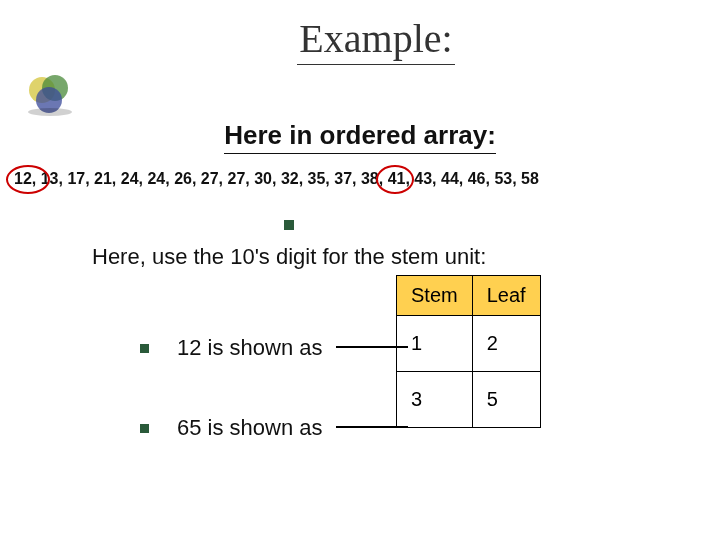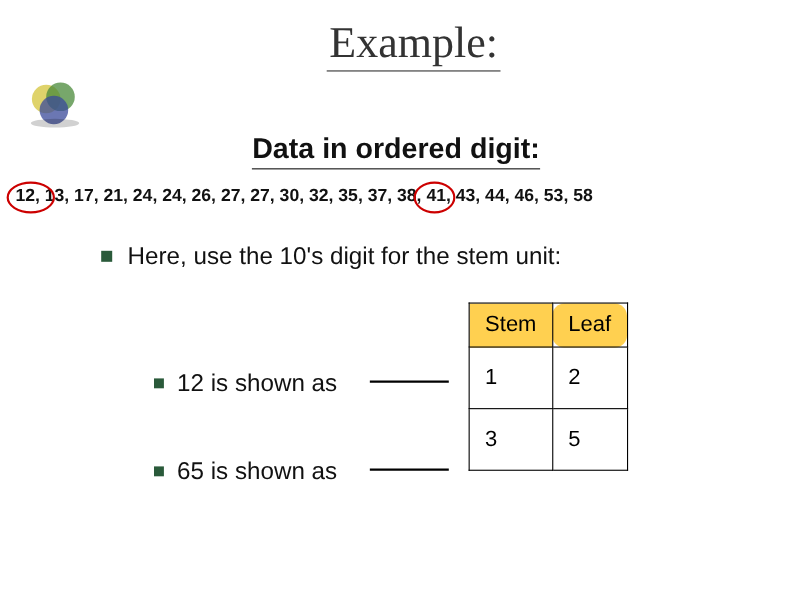--- a/index.html
+++ b/index.html
@@ -59,59 +59,60 @@
     border-radius: 50%;
   }
   .circle.c1 { left: 6px; top: 165px; width: 44px; height: 29px; }
   .circle.c2 { left: 376px; top: 165px; width: 38px; height: 29px; }
   .bullet-1 {
     position: absolute;
     left: 92px; top: 220px;
     display: flex;
     align-items: center;
     gap: 14px;
+    flex-direction: column;
   }
   .sq {
     width: 10px; height: 10px;
     background: #2a5a3a;
     flex: none;
   }
   .bullet-1 .txt, .sub-bullet .txt {
     font-size: 22px;
     color: #111;
   }
   .sub-bullet {
     position: absolute;
     display: flex;
     align-items: center;
-    gap: 12px;
+    gap: 28px;
   }
   .sb1 { left: 140px; top: 335px; }
   .sb2 { left: 140px; top: 415px; }
   .sq.small { width: 9px; height: 9px; }
 
   .table-wrap {
     position: absolute;
-    left: 426px; top: 275px;
+    left: 396px; top: 275px;
   }
   table {
     border-collapse: collapse;
   }
   th, td {
     border: 1.5px solid #000;
     padding: 8px 14px;
     font-size: 20px;
     text-align: left;
     min-width: 52px;
   }
   th {
     background: #ffd050;
     font-weight: normal;
   }
-  td.leaf, th.leaf { min-width: 52px; border-radius: 11px; }
+  td.leaf, th.leaf { min-width: 52px; }
   tr.gap td { height: 56px; vertical-align: middle; }
 
   svg.connector {
     position: absolute;
     pointer-events: none;
   }
 </style>
 </head>
 <body>
 
@@ -122,21 +123,21 @@
     <circle cx="29" cy="28" r="13" fill="#3a4a9a" fill-opacity="0.75"></circle>
     <ellipse cx="30" cy="40" rx="22" ry="4" fill="#000" fill-opacity="0.18"></ellipse>
   </svg>
 </div>
 
 <div class="title-row">
   <span class="title">Example:</span>
 </div>
 
 <div class="subtitle-row">
-  <span class="subtitle">Data in ordered digit:</span>
+  <span class="subtitle">Here in ordered array:</span>
 </div>
 
 <div class="data-array">12, 13, 17, 21, 24, 24, 26, 27, 27, 30, 32, 35, 37, 38, 41, 43, 44, 46, 53, 58</div>
 
 <div class="circle c1"></div>
 <div class="circle c2"></div>
 
 <div class="bullet-1">
   <span class="sq"></span>
   <span class="txt">Here, use the 10's digit for the stem unit:</span>

